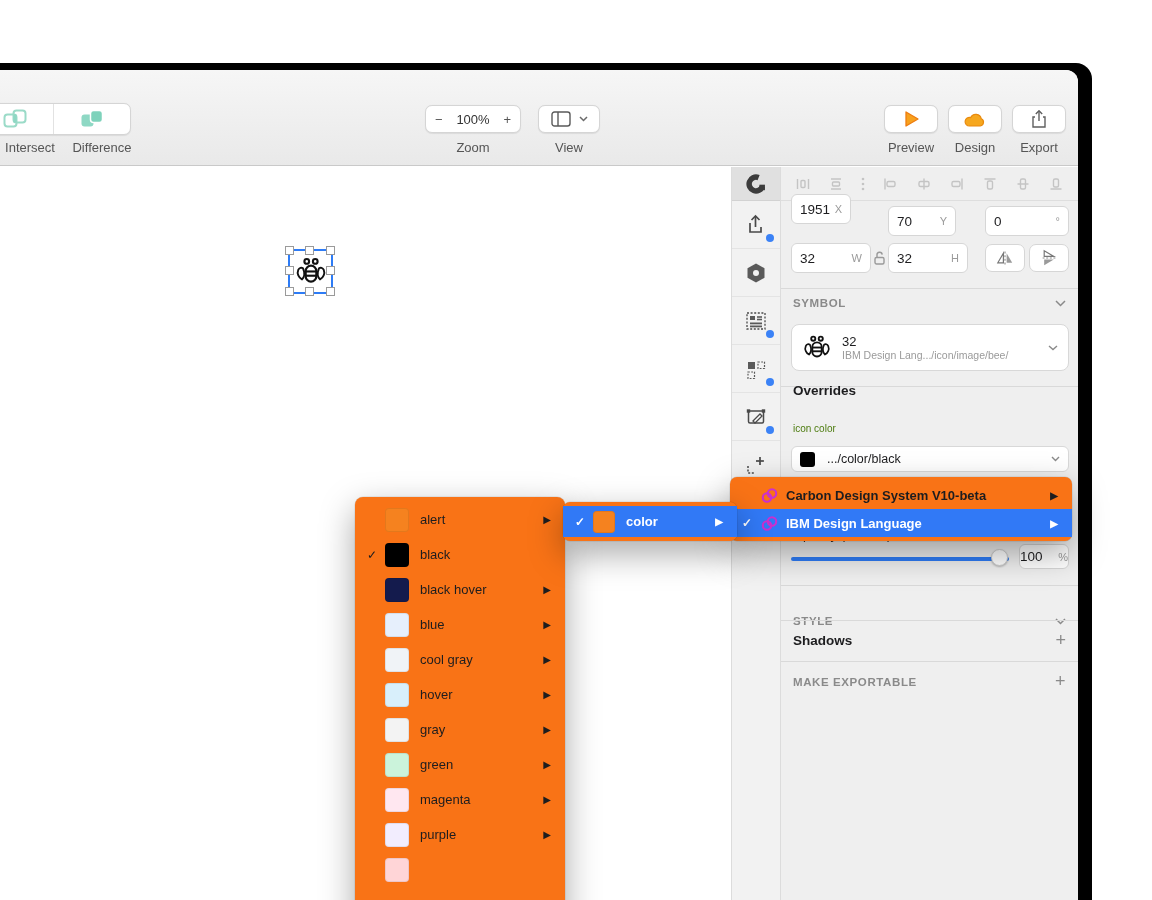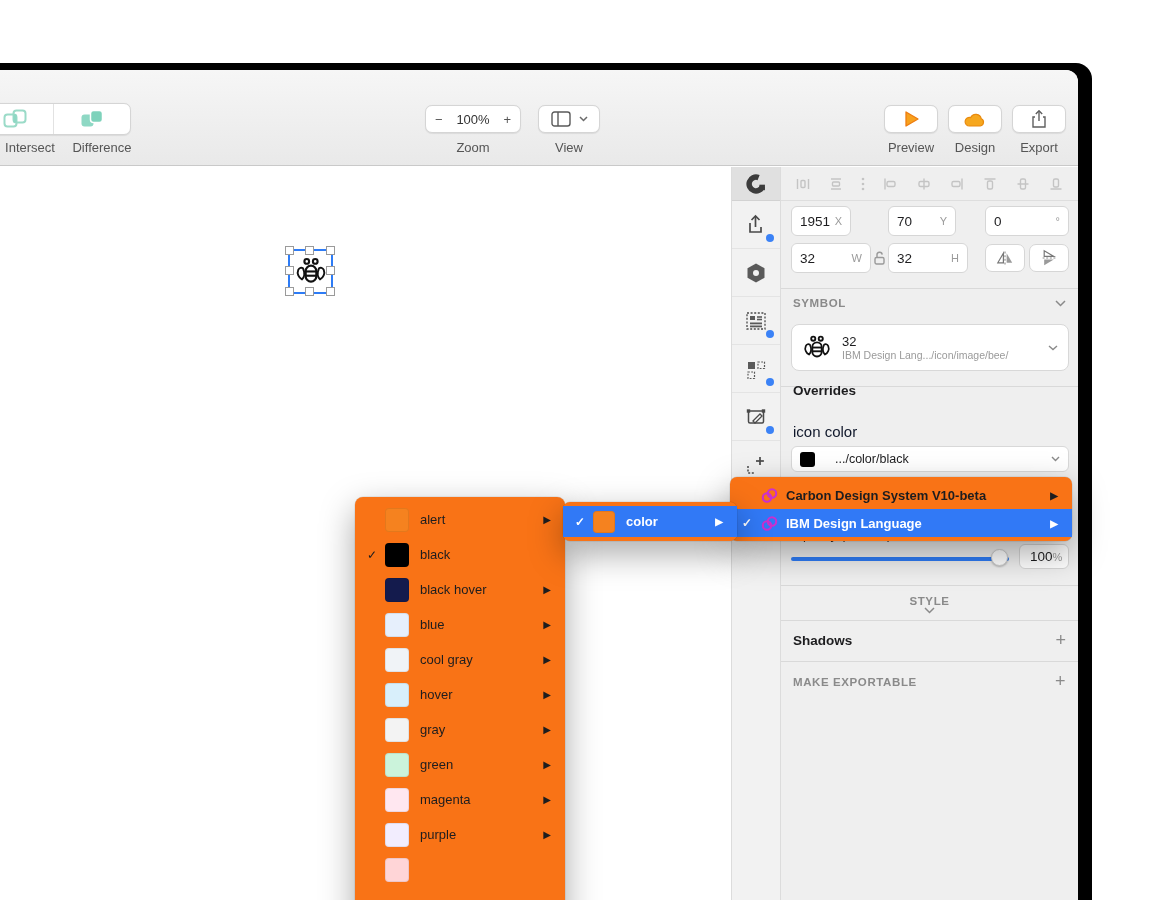--- a/index.html
+++ b/index.html
@@ -63,24 +63,24 @@
                 letter-spacing:.6px; }
   .bold-header { position:absolute; left:12px; right:12px; display:flex; align-items:center;
                  justify-content:space-between; color:#1d1d1f; font-size:13.5px; font-weight:700; }
   .plus { color:#8a8a8a; font-size:18px; font-weight:400; }
   .symbol-field { position:absolute; left:10px; width:278px; height:47px; background:#fff;
                   border:1px solid #d8d8d8; border-radius:8px; display:flex; align-items:center;
                   padding:0 10px; gap:10px; }
   .symbol-texts { flex:1; min-width:0; }
   .symbol-name { font-size:13px; color:#1d1d1f; }
   .symbol-path { font-size:10.5px; color:#9a9a9a; white-space:nowrap; overflow:hidden; }
-  .label-sm { position:absolute; left:12px; font-size:15px; color:#0f172a; }
+  .label-sm { position:absolute; left:12px; font-size:10px; color:#4d7c0f; }
   .dropdown { position:absolute; left:10px; width:278px; height:26px; background:#fff;
               border:1px solid #d8d8d8; border-radius:6px; display:flex; align-items:center;
-              padding:0 8px; gap:20px; font-size:12.5px; color:#1d1d1f; }
+              padding:0 8px; gap:12px; font-size:12.5px; color:#1d1d1f; }
   .swatch-black { width:15px; height:15px; background:#000; border-radius:3px; }
   .grow { flex:1; }
   .slider-track { position:absolute; left:10px; top:390px; width:218px; height:4px; border-radius:2px;
                   background:#2e7cf6; }
   .slider-knob { position:absolute; left:210px; top:382px; width:17px; height:17px; border-radius:50%;
                  background:#fff; border:1px solid #cfcfcf; box-shadow:0 1px 2px rgba(0,0,0,.25); }
   .opacity-label { position:absolute; left:12px; top:360px; font-size:13px; color:#333;
                    display:flex; gap:6px; align-items:center; }
 
   
@@ -327,21 +327,21 @@
             </svg>
           </span>
           <span>
             <svg width="16" height="16" viewBox="0 0 16 16">
               <line x1="2.5" y1="13" x2="13.5" y2="13" stroke="#c4c4c4" stroke-width="1.4"></line>
               <rect x="5.5" y="3" width="5" height="8" rx="1.5" fill="none" stroke="#c4c4c4" stroke-width="1.4"></rect>
             </svg>
           </span>
         </div>
 
-      <div class="field" style="left:10px; top:39px; width:60px;">
+      <div class="field" style="left:10px; top:27px; width:60px;">
         <span class="val">1951</span>
         <span class="unit">X</span>
       </div>
       <div class="field" style="left:107px; top:39px; width:68px;">
         <span class="val">70</span>
         <span class="unit">Y</span>
       </div>
       <div class="field" style="left:204px; top:39px; width:84px;">
         <span class="val">0</span>
         <span class="unit">°</span>
@@ -434,27 +434,27 @@
       <div class="opacity-label">
         <span>Opacity (Normal)</span>
         <span>
           <svg width="9" height="6" viewBox="0 0 9 6">
               <polyline points="1,1 4.5,4.5 8,1" fill="none" stroke="#8a8a8a" stroke-width="1.4"></polyline>
             </svg>
         </span>
       </div>
       <div class="slider-track"></div>
       <div class="slider-knob"></div>
-      <div class="field" style="left:238px; top:377px; width:50px; height:25px; padding:0 10px;">
+      <div class="field" style="left:238px; top:377px; width:50px; height:25px; padding:0 0;">
         <span class="val">100</span>
         <span class="unit">%</span>
       </div>
 
       <div class="sep" style="top:418px;"></div>
-      <div class="sec-header" style="top:428px;flex-direction:column;">
+      <div class="sec-header" style="top:448px;">
         <span>STYLE</span>
         <span>
           <svg width="11" height="7" viewBox="0 0 11 7">
               <polyline points="1,1 5.5,5.5 10,1" fill="none" stroke="#8a8a8a" stroke-width="1.5"></polyline>
             </svg>
         </span>
       </div>
       <div class="sep" style="top:453px;"></div>
       <div class="bold-header" style="top:463px;">
         <span>Shadows</span>

